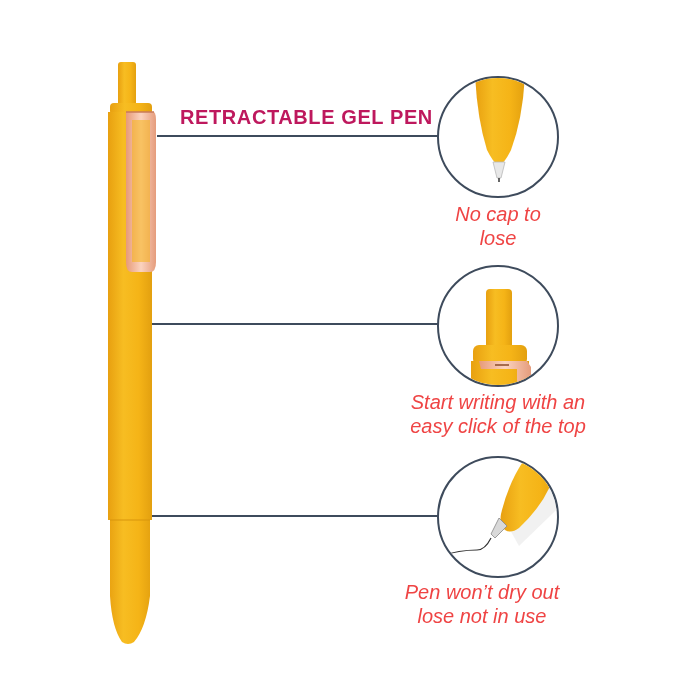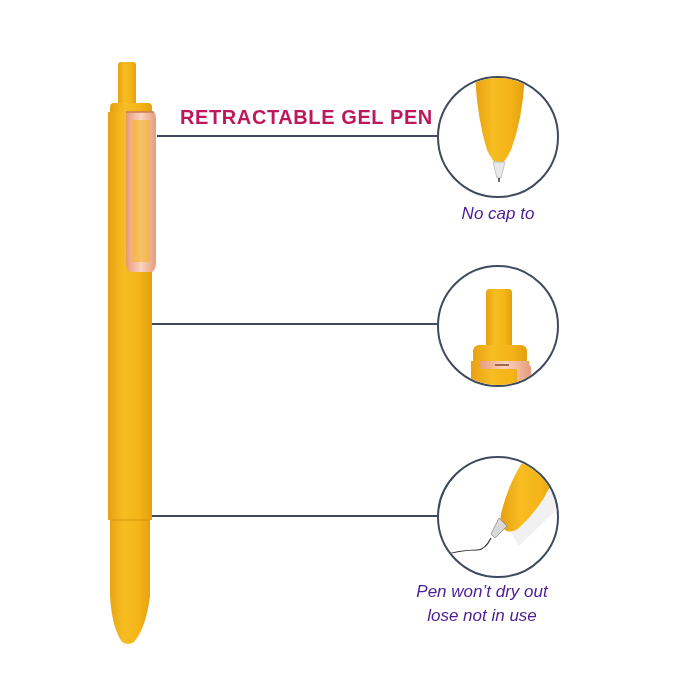--- a/index.html
+++ b/index.html
@@ -5,22 +5,22 @@
     html, body { margin: 0; padding: 0; background: #ffffff; }
     body { width: 679px; height: 679px; position: relative; overflow: hidden; font-family: "DejaVu Sans", sans-serif; }
     .stage { position: absolute; left: 0; top: 0; width: 679px; height: 679px; }
     .title {
       position: absolute; left: 180px; top: 106px;
       font-family: "Liberation Sans", sans-serif; font-weight: bold;
       font-size: 20px; letter-spacing: 0.6px; color: #be185d;
     }
     .caption {
       position: absolute; text-align: center; font-style: italic;
-      font-family: "Liberation Sans", sans-serif; font-size: 17px; line-height: 24px;
-      color: #4c1d95;
+      font-family: "Liberation Sans", sans-serif; font-size: 20px; line-height: 24px;
+      color: #ef4444;
     }
     .line { position: absolute; height: 2px; background: #3e4b5c; }
     .circle {
       position: absolute; border: 2.5px solid #3e4b5c; border-radius: 50%;
       overflow: hidden; background: #fff; box-sizing: border-box;
     }
     svg { position: absolute; }
   </style>
 </head>
 <body>
@@ -62,30 +62,35 @@
 
   <div class="circle" style="left:437px;top:76px;width:122px;height:122px;">
     <svg width="122" height="122" style="left:0;top:0;">
       <path d="M36 -4 L86 -4 Q84 40 72 72 Q66 84 62 86 L58 86 Q54 84 48 72 Q38 40 36 -4 Z" fill="url(#penGrad)"></path>
       <path d="M54 84 L66 84 L62 100 L58 100 Z" fill="#e8e8e8" stroke="#b9b9b9" stroke-width="0.8"></path>
       <line x1="60" y1="100" x2="60" y2="104" stroke="#333" stroke-width="1.5"></line>
     </svg>
   </div>
   <div class="caption" style="left:420px;top:202px;width:156px;">
     <div>No cap to</div>
+    <div>lose</div>
   </div>
 
   <div class="circle" style="left:437px;top:265px;width:122px;height:122px;">
     <svg width="122" height="122" style="left:0;top:0;">
       <rect x="47" y="22" width="26" height="62" rx="4" fill="url(#penGrad)"></rect>
       <rect x="34" y="78" width="54" height="20" rx="6" fill="url(#penGrad)"></rect>
       <rect x="32" y="94" width="58" height="40" fill="url(#penGrad)"></rect>
       <path d="M40 94 L88 94 L92 100 L92 134 L78 134 L78 102 L42 102 Z" fill="url(#clipGrad)"></path>
       <path d="M56 98 L70 98" stroke="#8a4a2a" stroke-width="1.5"></path>
     </svg>
+  </div>
+  <div class="caption" style="left:400px;top:390px;width:196px;">
+    <div>Start writing with an</div>
+    <div>easy click of the top</div>
   </div>
 
   <div class="circle" style="left:437px;top:456px;width:122px;height:122px;">
     <svg width="122" height="122" style="left:0;top:0;">
       <path d="M70 70 L130 -10 L140 30 L80 88 Z" fill="#ebebeb" opacity="0.7"></path>
       <path d="M88 -2 L118 6 Q112 40 80 70 Q72 76 66 72 Q60 66 62 56 Q70 22 88 -2 Z" fill="url(#penGrad)"></path>
       <path d="M60 60 L68 68 L56 80 L52 76 Z" fill="#d9d9d9" stroke="#888" stroke-width="0.8"></path>
       <path d="M2 98 Q20 92 38 92 Q46 92 52 80" stroke="#333" stroke-width="1.2" fill="none"></path>
     </svg>
   </div>

